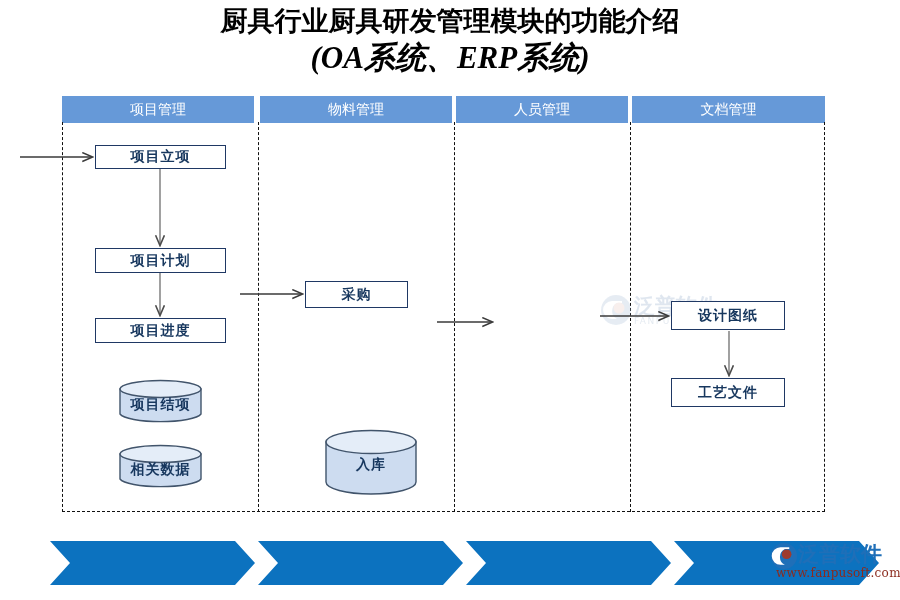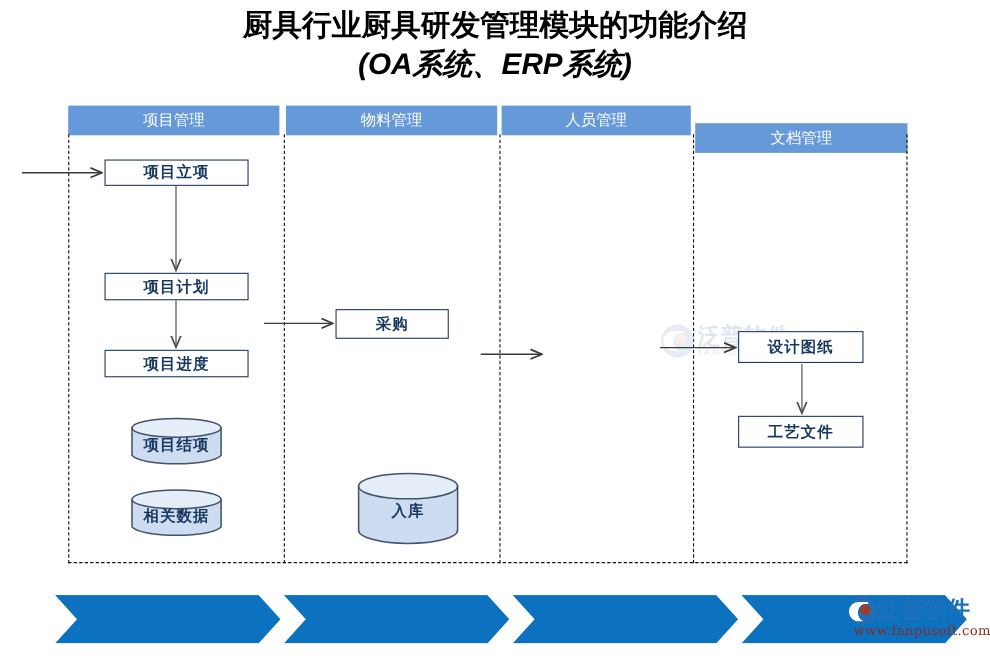--- a/index.html
+++ b/index.html
@@ -12,26 +12,26 @@
   #stage { position: relative; width: 900px; height: 600px; background:#fff; }
 
   
   .title-block {
     position: absolute; left: 0; top: 6px; width: 900px;
     text-align: center;
   }
   .title-line1 {
     font-size: 27px; font-weight: bold; color: #000000;
     letter-spacing: 0px; line-height: 34px;
-    font-family: Liberation Sans, sans-serif;
+    font-family: Liberation Mono, monospace;
   }
   .title-line2 {
-    font-size: 27px; font-weight: bold; color: #000000;
+    font-size: 31px; font-weight: bold; color: #000000;
     line-height: 36px; font-style: italic;
-    font-family: Liberation Sans, sans-serif;
+    font-family: Liberation Serif, serif;
   }
 
   
   .lane-header {
     position: absolute; height: 27px;
     background: #6699D8; color: #ffffff;
     font-size: 14px; font-weight: normal;
     display: flex; align-items: center; justify-content: center;
     font-family: Liberation Serif, serif;
   }
@@ -124,21 +124,21 @@
 <div id="stage">
 
   <div class="title-block">
     <div class="title-line1">厨具行业厨具研发管理模块的功能介绍</div>
     <div class="title-line2">(OA系统、ERP系统)</div>
   </div>
 
   <div class="lane-header" style="left:62px;  top:96px; width:192px;">项目管理</div>
   <div class="lane-header" style="left:260px; top:96px; width:192px;">物料管理</div>
   <div class="lane-header" style="left:456px; top:96px; width:172px;">人员管理</div>
-  <div class="lane-header" style="left:632px; top:112px; width:193px;">文档管理</div>
+  <div class="lane-header" style="left:632px; top:96px; width:193px;">文档管理</div>
 
   <div class="lane-frame"></div>
   <div class="lane-divider" style="left:258px;"></div>
   <div class="lane-divider" style="left:454px;"></div>
   <div class="lane-divider" style="left:630px;"></div>
 
   <div class="watermark-center">
     <svg class="wm-mark" width="32" height="32" viewBox="0 0 32 32">
       <circle cx="16" cy="16" r="15" fill="#A8BDD6"></circle>
       <path d="M22 7 L12 7 A9 9 0 0 0 12 25 L17 25 A9 9 0 0 1 17 9 L22 9 Z" fill="#ffffff"></path>

